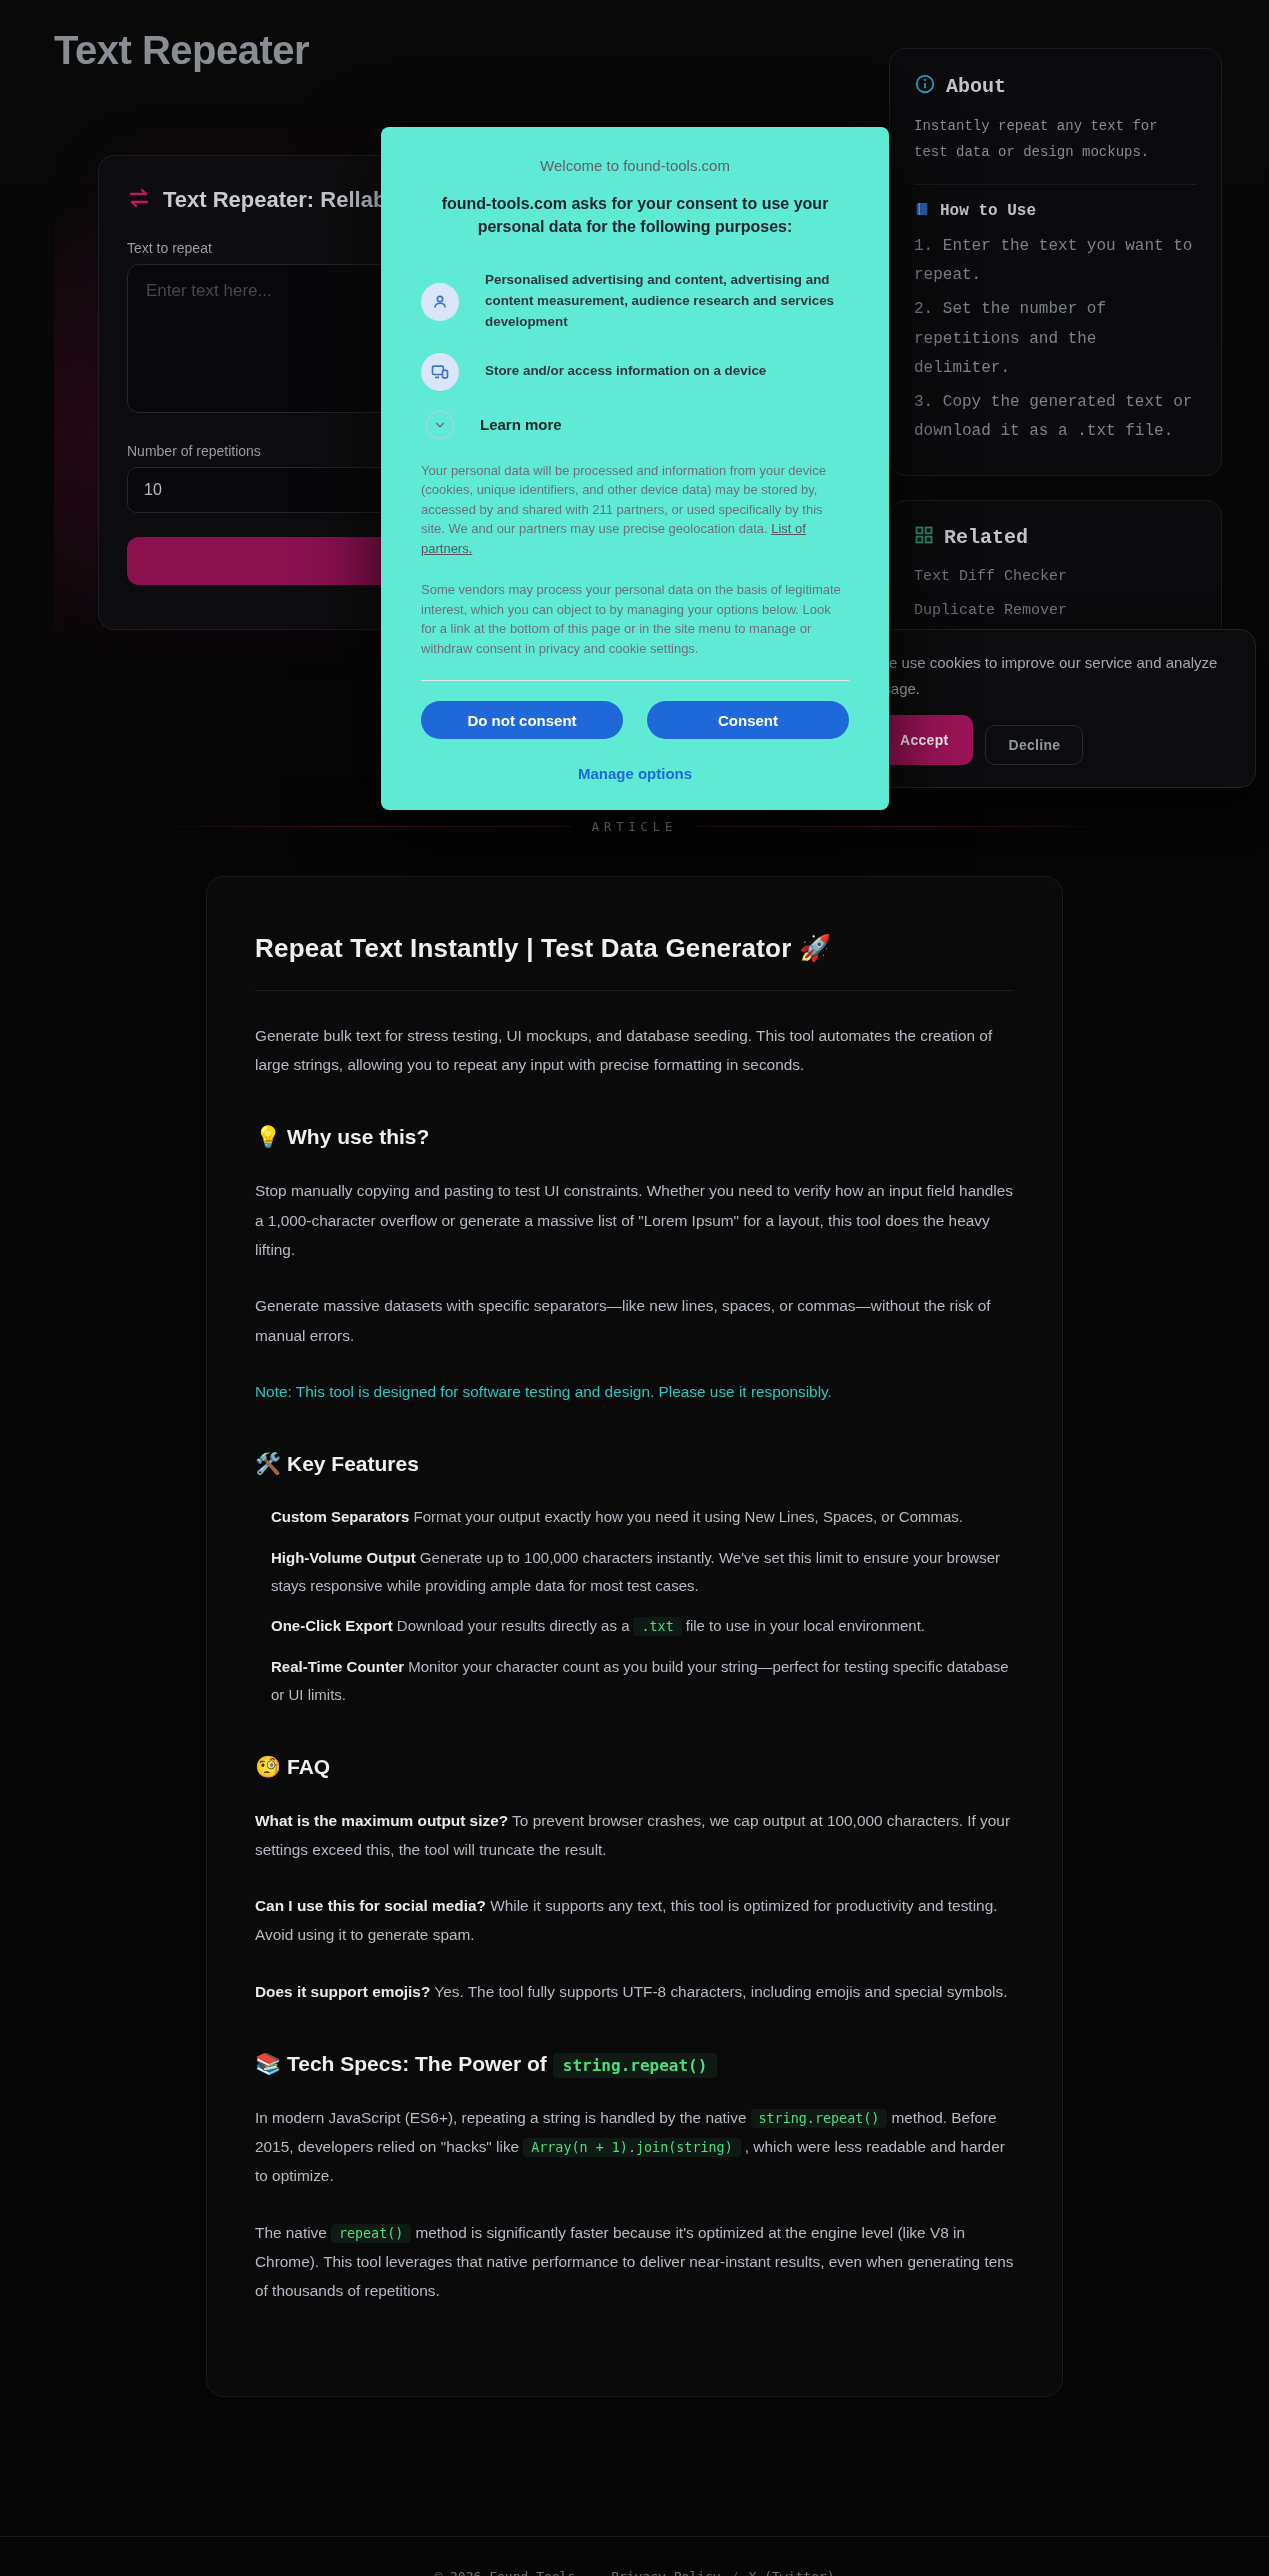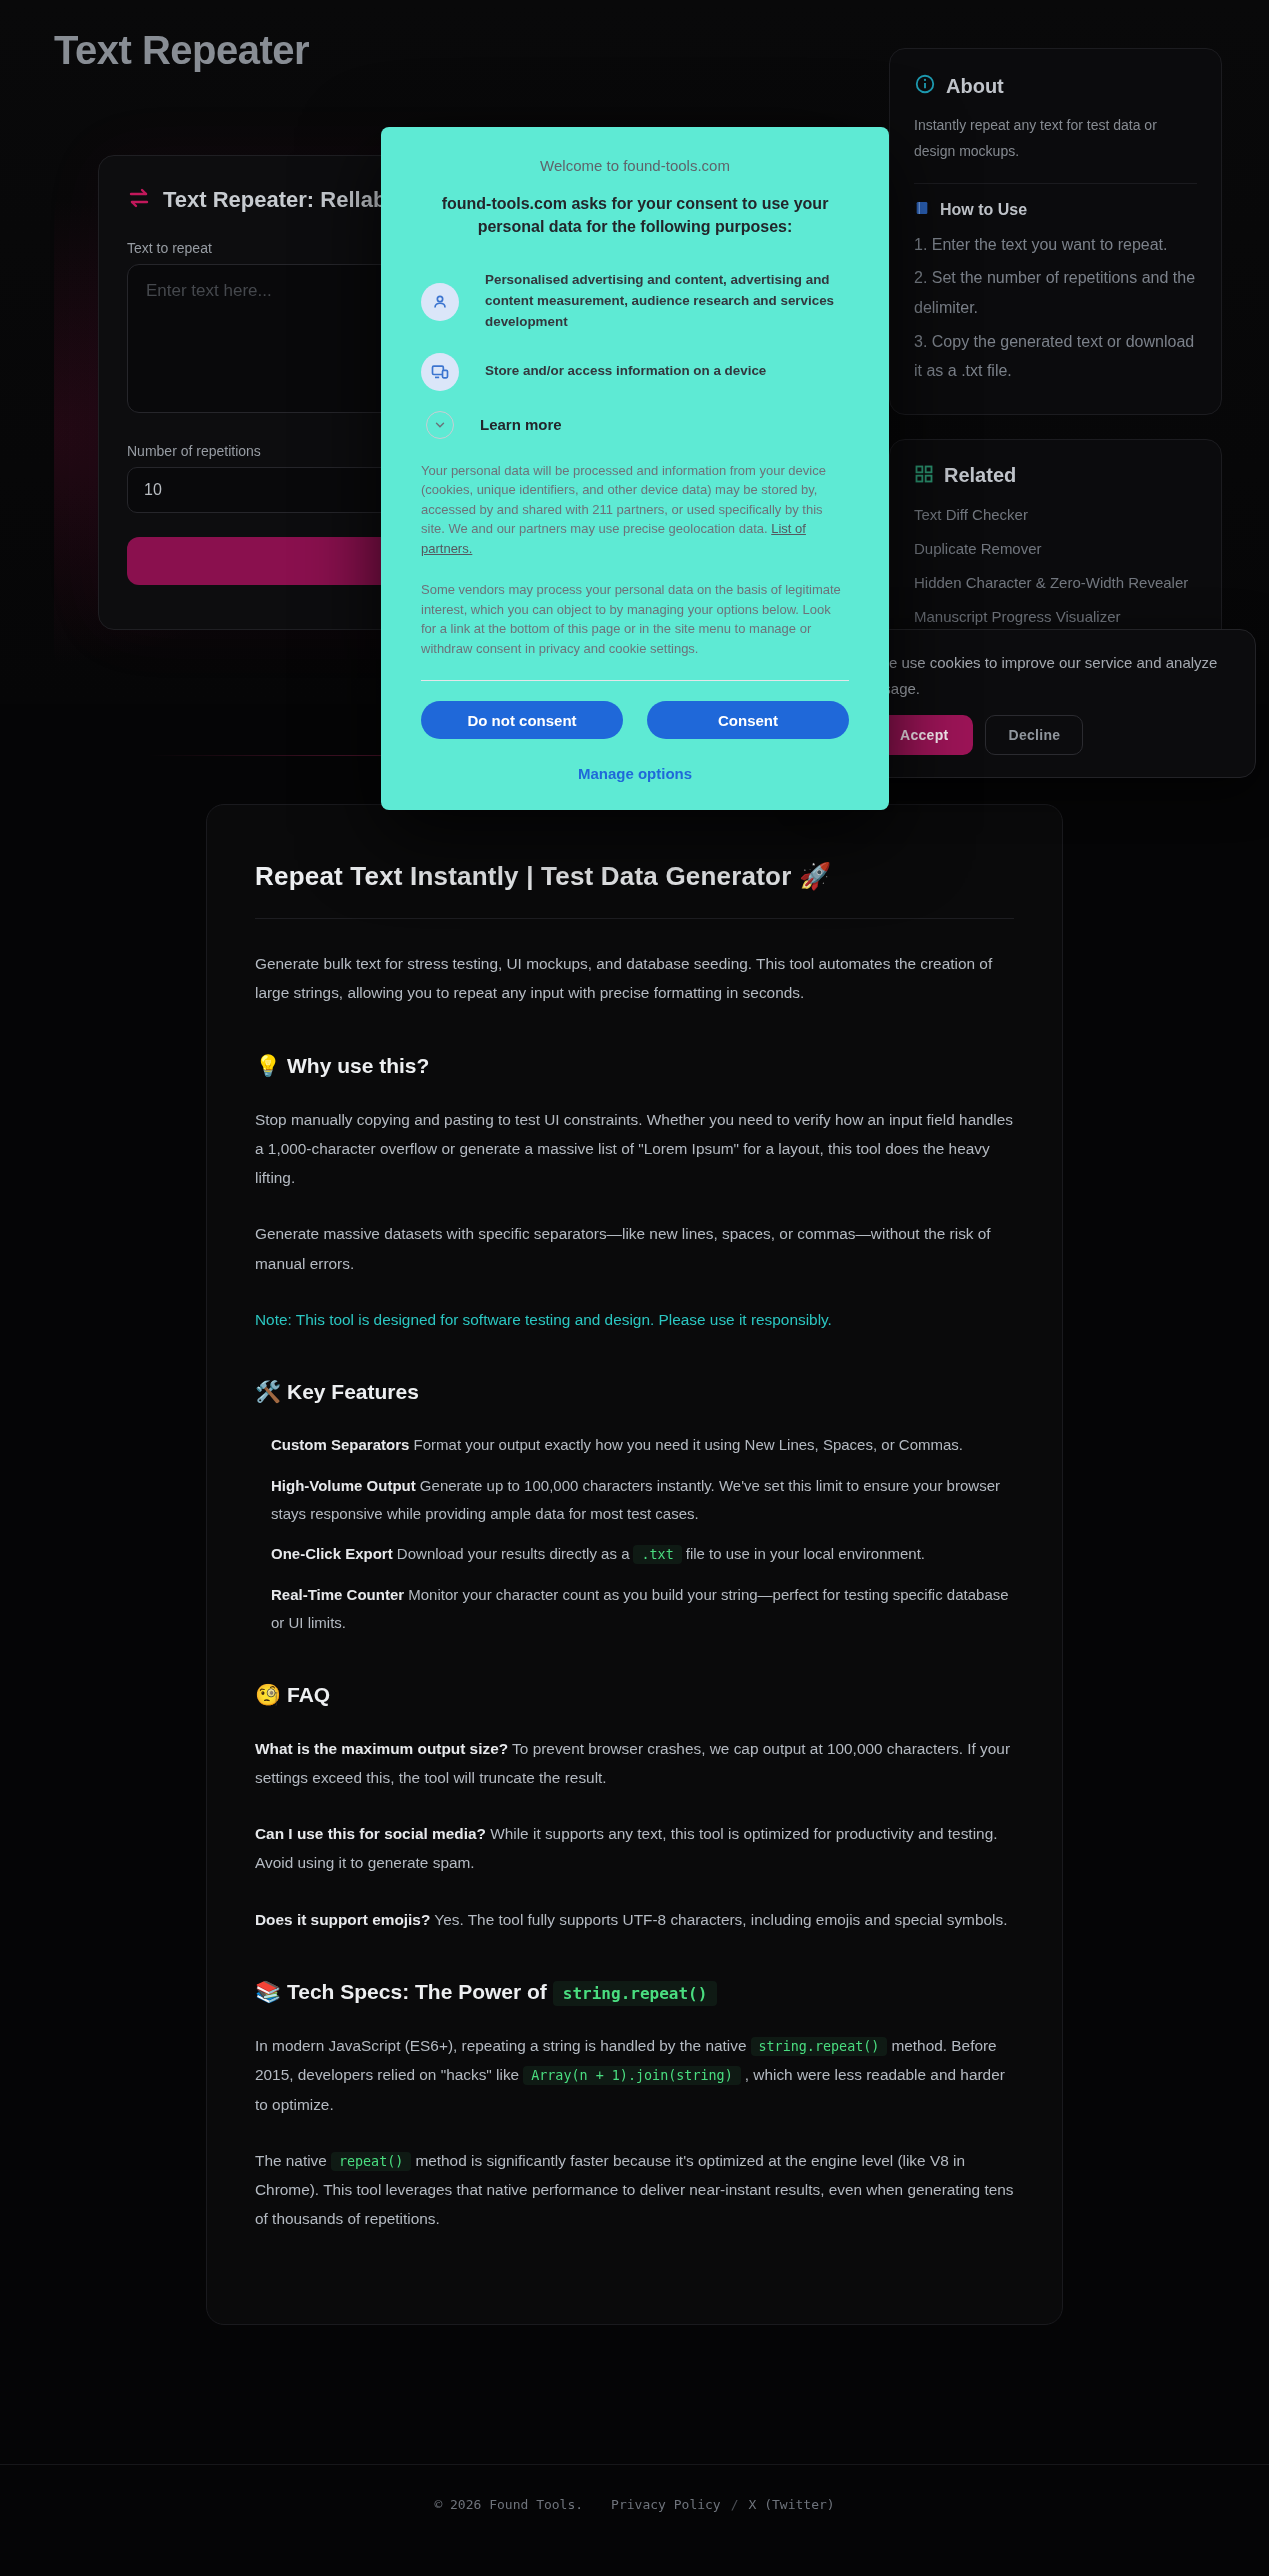--- a/index.html
+++ b/index.html
@@ -23,39 +23,39 @@
   .tool-card { background:#0d0d0f; border:1px solid #1f1f23; border-radius:16px; padding:30px 28px 40px; box-shadow:0 0 69px rgba(194,24,93,0.05); }
   .tool-title-row { display:flex; align-items:center; gap:12px; }
   .tool-title { font-size:22px; font-weight:700; color:#c7cbd0; white-space:nowrap; overflow:hidden; }
   .field-label { display:block; font-size:14px; color:#979ca3; margin:26px 0 8px; }
   .tool-textarea { width:100%; height:149px; resize:none; background:#09090b; border:1px solid #26262b; border-radius:12px; padding:16px 18px; font-family:"Liberation Sans",sans-serif; font-size:17px; color:#b9bdc2; }
   .tool-textarea::placeholder { color:#45484d; }
   .tool-input { width:100%; height:46px; background:#09090b; border:1px solid #26262b; border-radius:10px; padding:0 16px; font-family:"Liberation Sans",sans-serif; font-size:16px; color:#b9bdc2; }
   .generate-btn { margin-top:24px; width:100%; height:48px; border:none; border-radius:12px; background:#8a104e; cursor:pointer; }
 
   
-  .sidebar { margin-top:20px; display:flex; flex-direction:column; gap:24px; }
+  .sidebar { margin-top:20px; display:flex; flex-direction:column; gap:24px;font-family:Liberation Mono, monospace; }
   .side-card { background:#0b0b0d; border:1px solid #1c1c20; border-radius:16px; padding:24px; }
   .side-head { display:flex; align-items:center; gap:10px; }
   .side-title { font-size:20px; font-weight:700; color:#c0c4ca; }
   .side-sub { font-size:16px; font-weight:700; color:#bfc3c9; }
   .about-body { margin-top:14px; font-size:14px; line-height:1.85; color:#868b92; }
   .side-hr { border:none; border-top:1px solid #1b1b1f; margin:18px 0 16px; }
   .steps { margin-top:10px; }
   .steps p { font-size:16px; line-height:1.85; color:#7b818a; margin:4px 0; }
   .related-links { margin-top:18px; }
   .related-link { display:block; font-size:15px; color:#71767e; margin:12px 0 17px; text-decoration:none; cursor:pointer; }
 
   
   .cookie { position:absolute; left:816px; top:629px; width:440px; z-index:50; background:#0c0c0e; border:1px solid #232327; border-radius:16px; padding:20px 20px 22px; box-shadow:0 12px 45px rgba(0,0,0,0.65); }
   .cookie-row { display:flex; gap:14px; align-items:flex-start; }
   .cookie-text { font-size:15px; line-height:1.7; color:#a4a9b0; }
   .cookie-btns { display:flex; gap:12px; margin-top:14px; margin-left:38px; }
   .cookie-accept { background:#9c1457; color:#f5e9ef; border:none; border-radius:10px; padding:11px 25px; font-size:14px; font-weight:700; letter-spacing:0.3px; cursor:pointer; font-family:"Liberation Sans",sans-serif; }
-  .cookie-decline { background:transparent; color:#90969d; border:1px solid #2b2b30; border-radius:10px; padding:11px 22px; font-size:14px; font-weight:700; letter-spacing:0.3px; cursor:pointer; font-family:"Liberation Sans",sans-serif; }
+  .cookie-decline { background:transparent; color:#90969d; border:1px solid #2b2b30; border-radius:10px; padding:11px 22px; font-size:14px; font-weight:700; letter-spacing:0.3px; cursor:pointer; font-family:"Liberation Sans",sans-serif;margin-top:10px; }
 
   
   .modal { position:absolute; left:381px; top:127px; width:508px; z-index:60; background:#5eead4; border-radius:8px; padding:30px 40px 28px; box-shadow:0 25px 79px rgba(0,0,0,0.75); color:#23262b; }
   .modal-eyebrow { text-align:center; font-size:15px; color:#5f646b; }
   .modal-heading { margin:18px 6px 0; text-align:center; font-size:16px; font-weight:700; line-height:1.45; color:#23262b; }
   .purposes { margin-top:32px; }
   .purpose { display:flex; align-items:center; gap:26px; margin-bottom:20px; }
   .p-icon { flex:0 0 38px; width:38px; height:38px; border-radius:50%; background:#dbe6f9; display:flex; align-items:center; justify-content:center; }
   .purpose-text { font-size:13.4px; font-weight:700; color:#33373e; line-height:1.55; }
   .learn-row { display:flex; align-items:center; gap:26px; margin-top:2px; cursor:pointer; }

